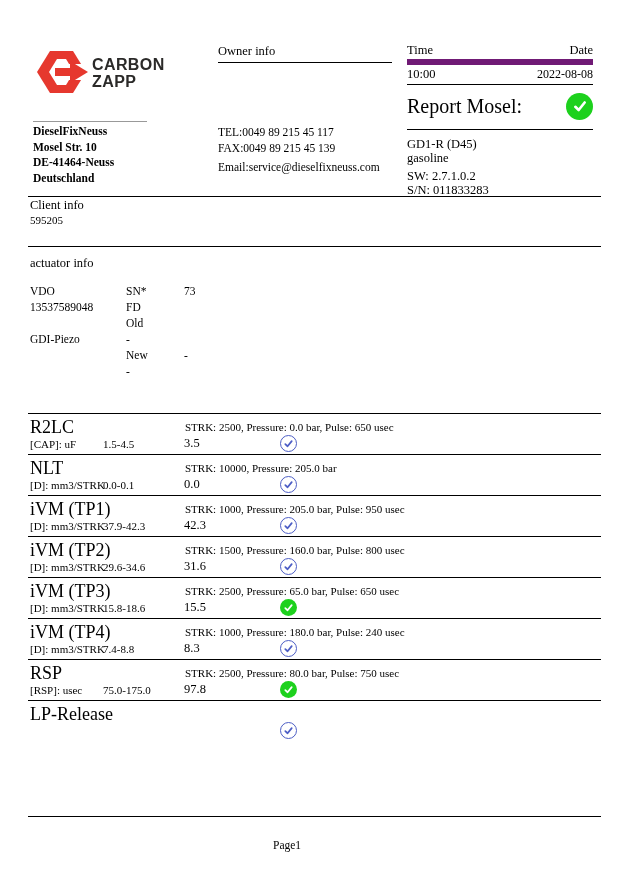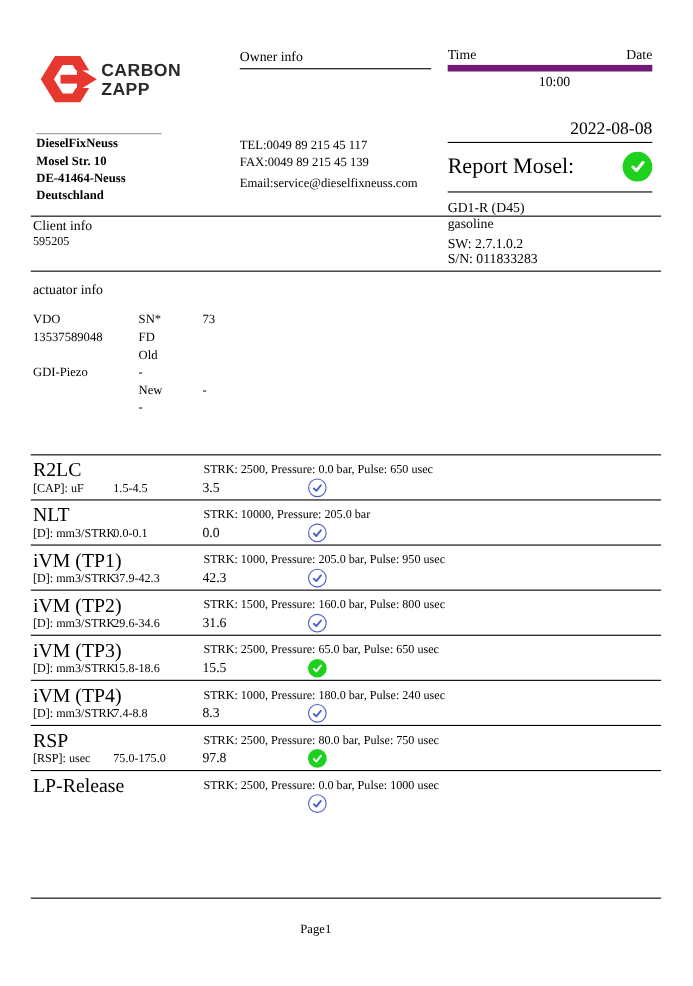--- a/index.html
+++ b/index.html
@@ -31,22 +31,22 @@
   }
 
   
   .owner-label{
     left:218px;top:44px;width:174px;
     font-size:12.5px;padding-bottom:3px;
     border-bottom:1px solid #000;
   }
   .right-col{left:407px;top:43px;width:186px;}
   .td-row{display:flex;justify-content:space-between;font-size:12.5px;border-bottom:6px solid #701a75;padding-bottom:1px;}
-  .tv-row{display:flex;justify-content:flex-end;font-size:12.5px;padding-top:2px;border-bottom:1px solid #000;padding-bottom:2px;}
-  .tv-row .date-val{font-size:16px;margin-top:42px;}
+  .tv-row{display:flex;justify-content:space-between;font-size:12.5px;padding-top:2px;border-bottom:1px solid #000;padding-bottom:2px;}
+  .tv-row .date-val{font-size:12px;}
   .rr-row{margin-top:7px;display:flex;justify-content:space-between;align-items:center;height:28px;}
   .rr-label{font-size:20px;}
   .mline{margin-top:9px;border-top:1px solid #000;}
   .machine{padding-top:7px;font-size:12.5px;line-height:14px;}
   .machine .gap{height:4px;}
 
   
   .gray-line{left:33px;top:121px;width:114px;height:1px;background:var(--line-gray);}
   .address{left:33px;top:124px;font-size:11.5px;line-height:15.5px;font-weight:bold;}
   .contact{left:218px;top:124px;font-size:11.5px;line-height:16px;}
@@ -263,21 +263,20 @@
       <div class="t-value">97.8</div>
       <span class="check check-sm green">
           <svg viewBox="0 0 12 12">
             <polyline points="2.5,6.6 5,9 9.5,3.4"></polyline>
           </svg>
         </span>
     </div>
 
     <div class="trow">
       <div class="t-title">LP-Release</div>
-      <div class="t-cond">STRK: 2500, Pressure: 0.0 bar, Pulse: 1000 usec</div>
       <div class="t-label"></div>
       <div class="t-range"></div>
       <div class="t-value"></div>
       <span class="check check-sm blue">
           <svg viewBox="0 0 12 12">
             <polyline points="2.5,6.6 5,9 9.5,3.4"></polyline>
           </svg>
         </span>
     </div>
 

